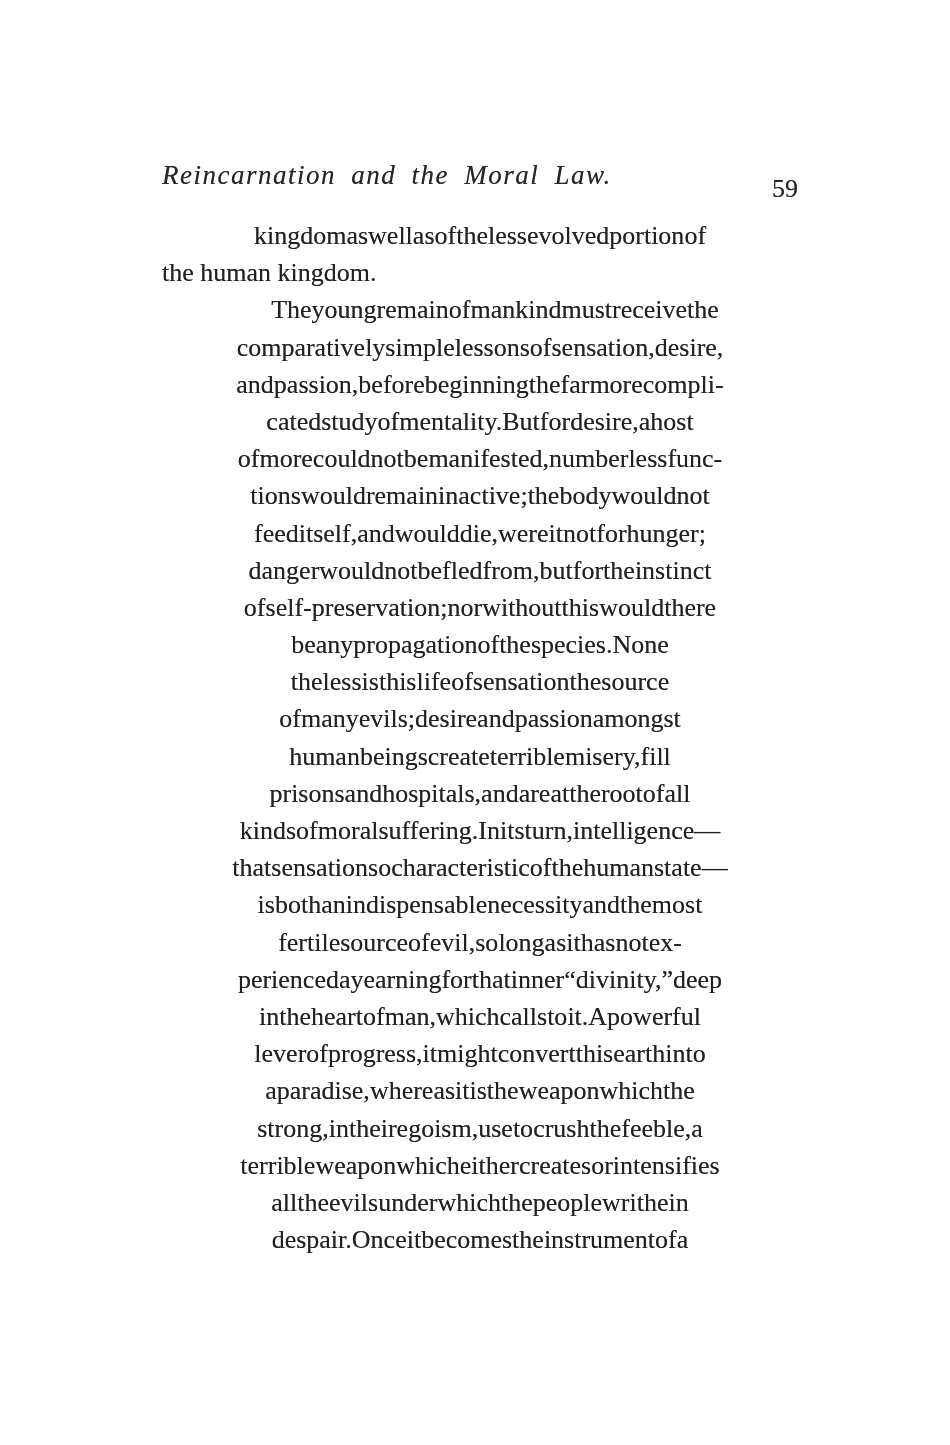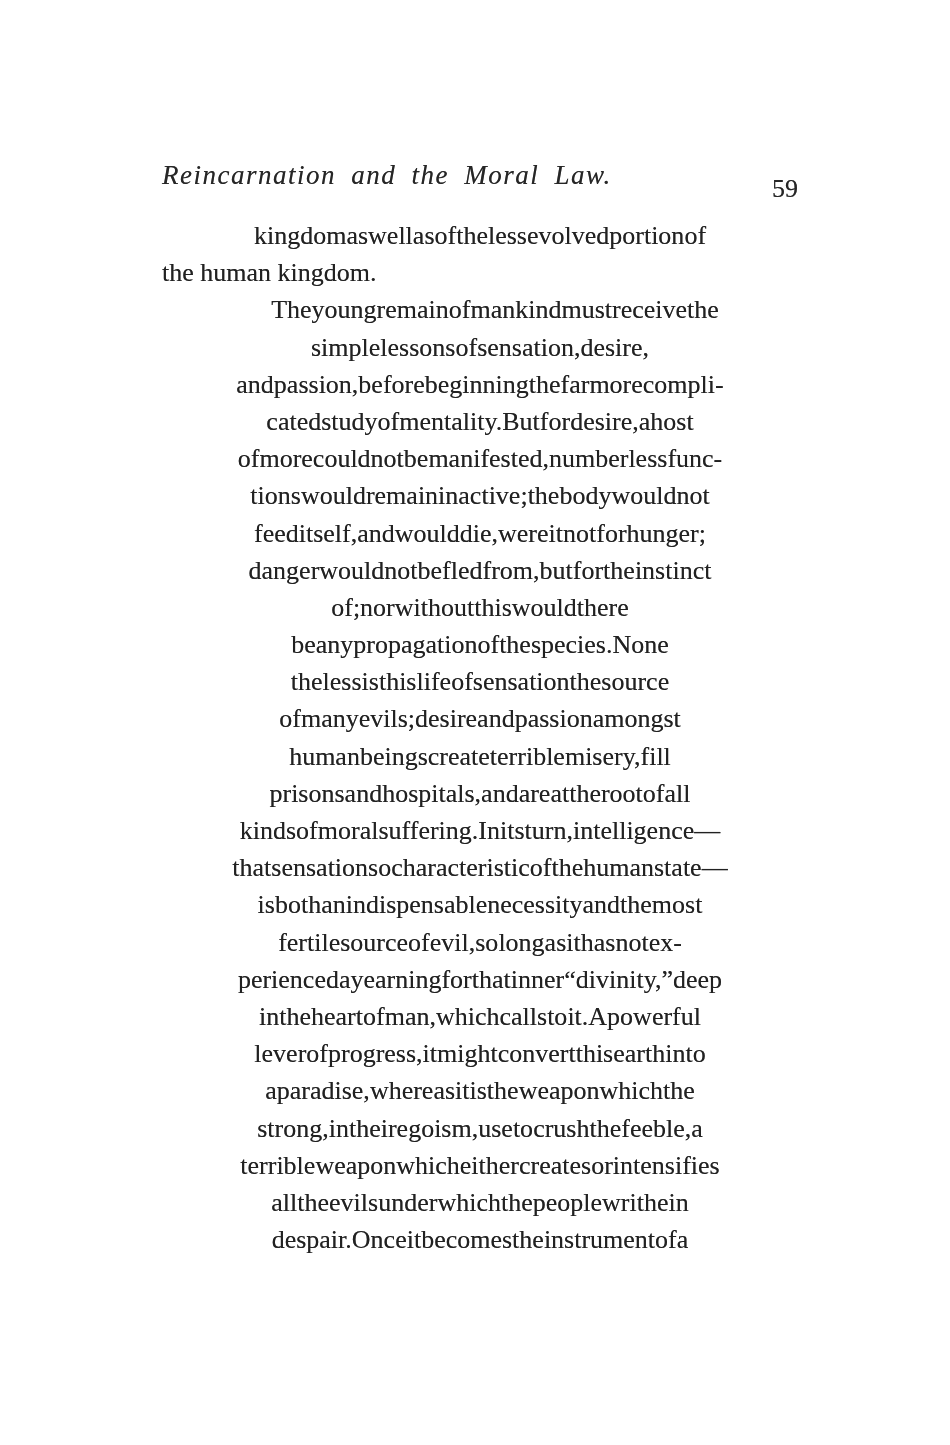--- a/index.html
+++ b/index.html
@@ -98,20 +98,21 @@
         <span>The</span>
         <span>young</span>
         <span>remain</span>
         <span>of</span>
         <span>mankind</span>
         <span>must</span>
         <span>receive</span>
         <span>the</span>
       </div>
       <div class="line justify">
+        <span>comparatively</span>
         <span>simple</span>
         <span>lessons</span>
         <span>of</span>
         <span>sensation,</span>
         <span>desire,</span>
       </div>
       <div class="line justify">
         <span>and</span>
         <span>passion,</span>
         <span>before</span>
@@ -173,20 +174,21 @@
         <span>be</span>
         <span>fled</span>
         <span>from,</span>
         <span>but</span>
         <span>for</span>
         <span>the</span>
         <span>instinct</span>
       </div>
       <div class="line justify">
         <span>of</span>
+        <span>self-preservation</span>
         <span>;</span>
         <span>nor</span>
         <span>without</span>
         <span>this</span>
         <span>would</span>
         <span>there</span>
       </div>
       <div class="line justify">
         <span>be</span>
         <span>any</span>

